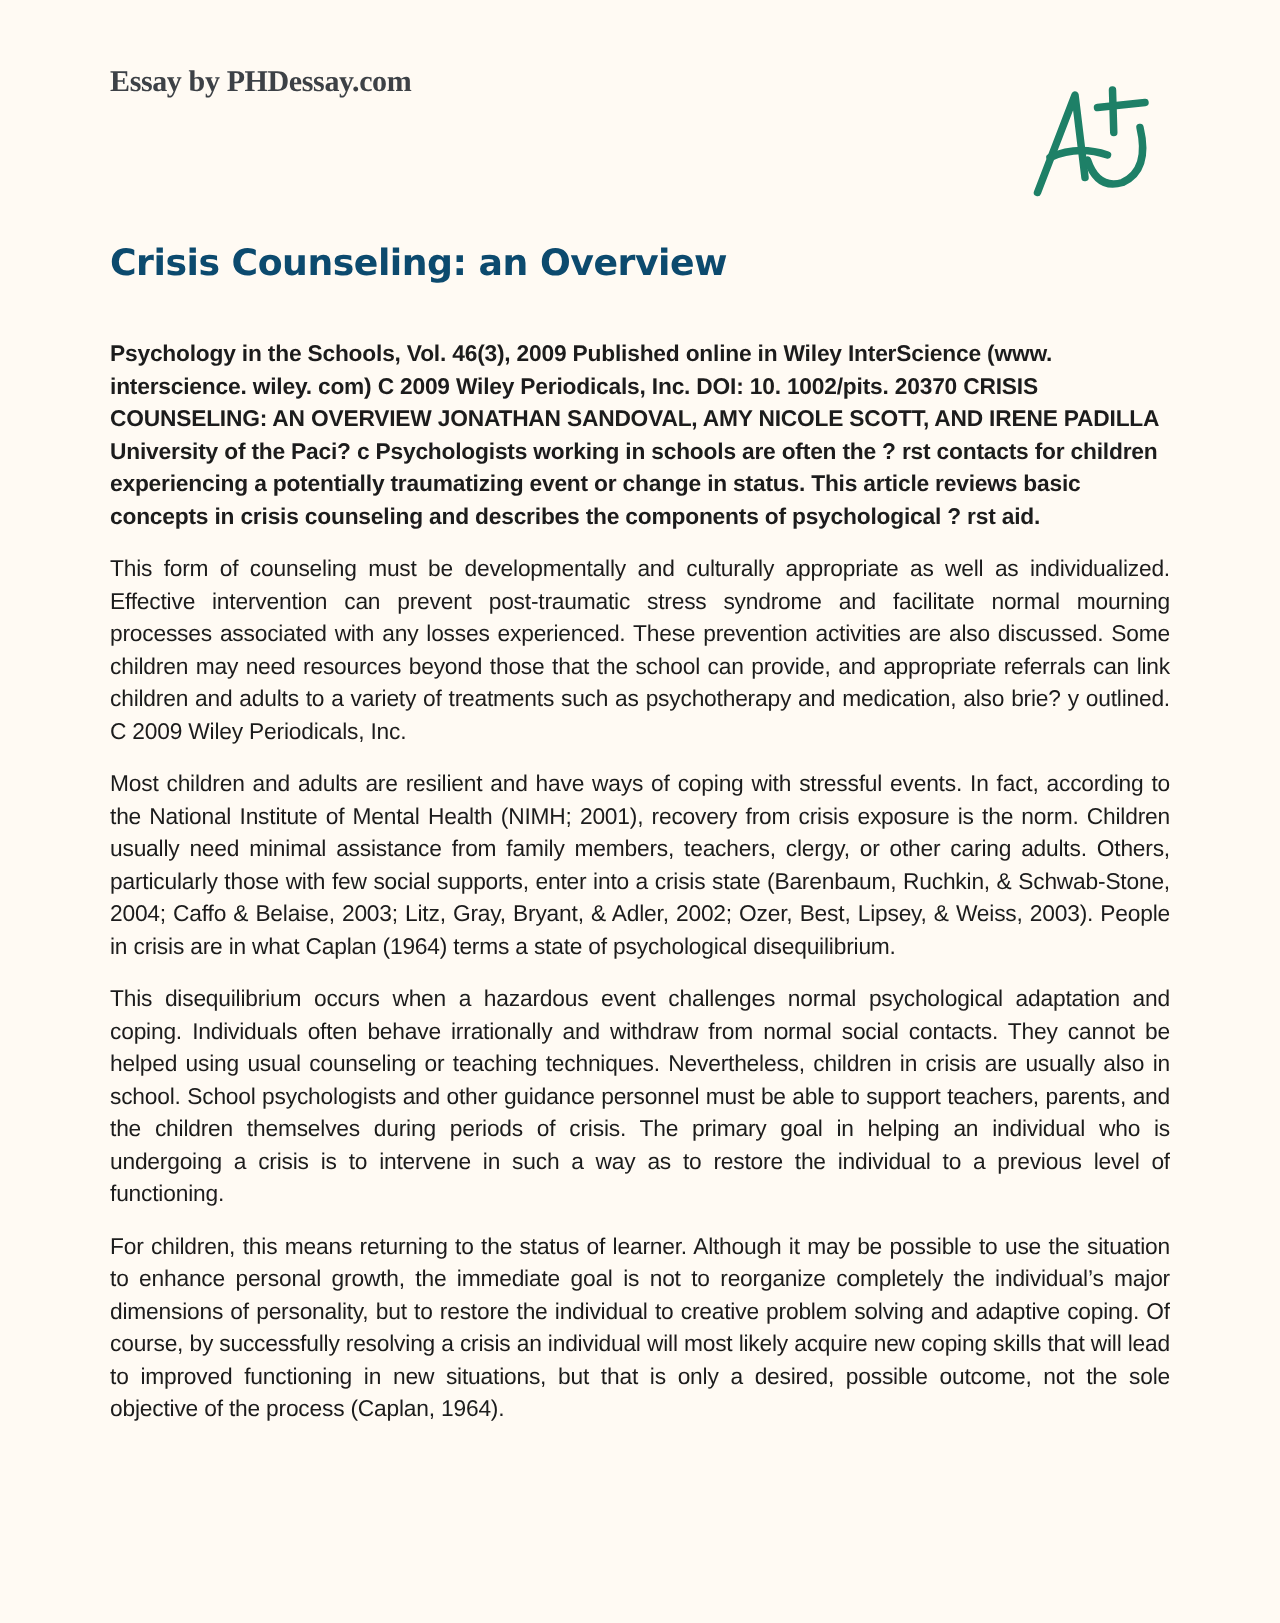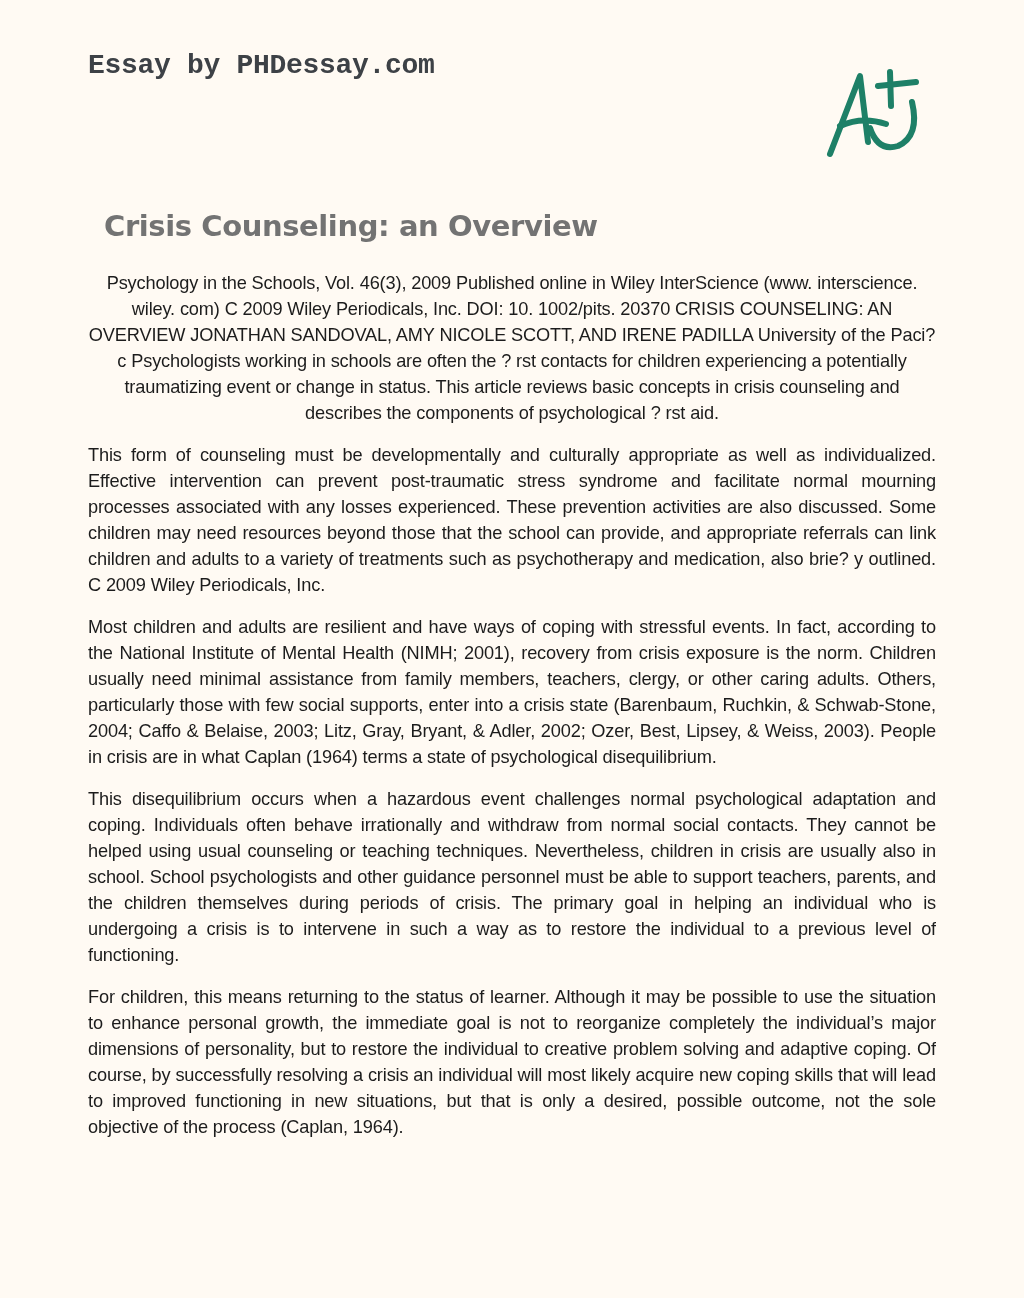--- a/index.html
+++ b/index.html
@@ -15,23 +15,23 @@
       font-family: "DejaVu Sans", sans-serif;
       color: #222222;
     }
     .header {
       position: absolute;
       left: 88px;
       top: 50px;
       width: 700px;
     }
     .site-title {
-      font-family: Liberation Mono, monospace;
+      font-family: Liberation Serif, serif;
       font-weight: bold;
-      font-size: 28px;
+      font-size: 24px;
       color: #3d4146;
       margin: 0;
       line-height: 32px;
       letter-spacing: -0.3px;
     }
     .source-line {
       margin-top: 19px;
       font-size: 14px;
       line-height: 18px;
       color: #7a7f84;
@@ -45,47 +45,48 @@
       position: absolute;
       left: 822px;
       top: 64px;
       width: 110px;
       height: 100px;
     }
     .essay-title {
       position: absolute;
       left: 88px;
       top: 190px;
-      margin: 16px;
+      margin: 0;
       font-family: "DejaVu Sans", sans-serif;
       font-weight: bold;
       font-size: 29px;
       line-height: 40px;
-      color: #737373;
+      color: #0c4a6e;
       letter-spacing: -0.4px;
     }
     .content {
       position: absolute;
       left: 88px;
       top: 270px;
       width: 848px;
       height: 980px;
       overflow: hidden;
     }
     .content p {
       margin: 0 0 16px 0;
       font-family: "Liberation Sans Narrow", "Liberation Sans", sans-serif;
       font-size: 18.2px;
       line-height: 26px;
       color: #1c1c1c;
       text-align: justify;
       letter-spacing: -0.15px;
     }
     .content p.first {
-      text-align: center;
+      text-align: left;
+      font-weight: bold;
     }
   </style>
 </head>
 <body>
 
 <div class="header">
   <h2 class="site-title">Essay by PHDessay.com</h2>
 </div>
 
 <div class="logo">

